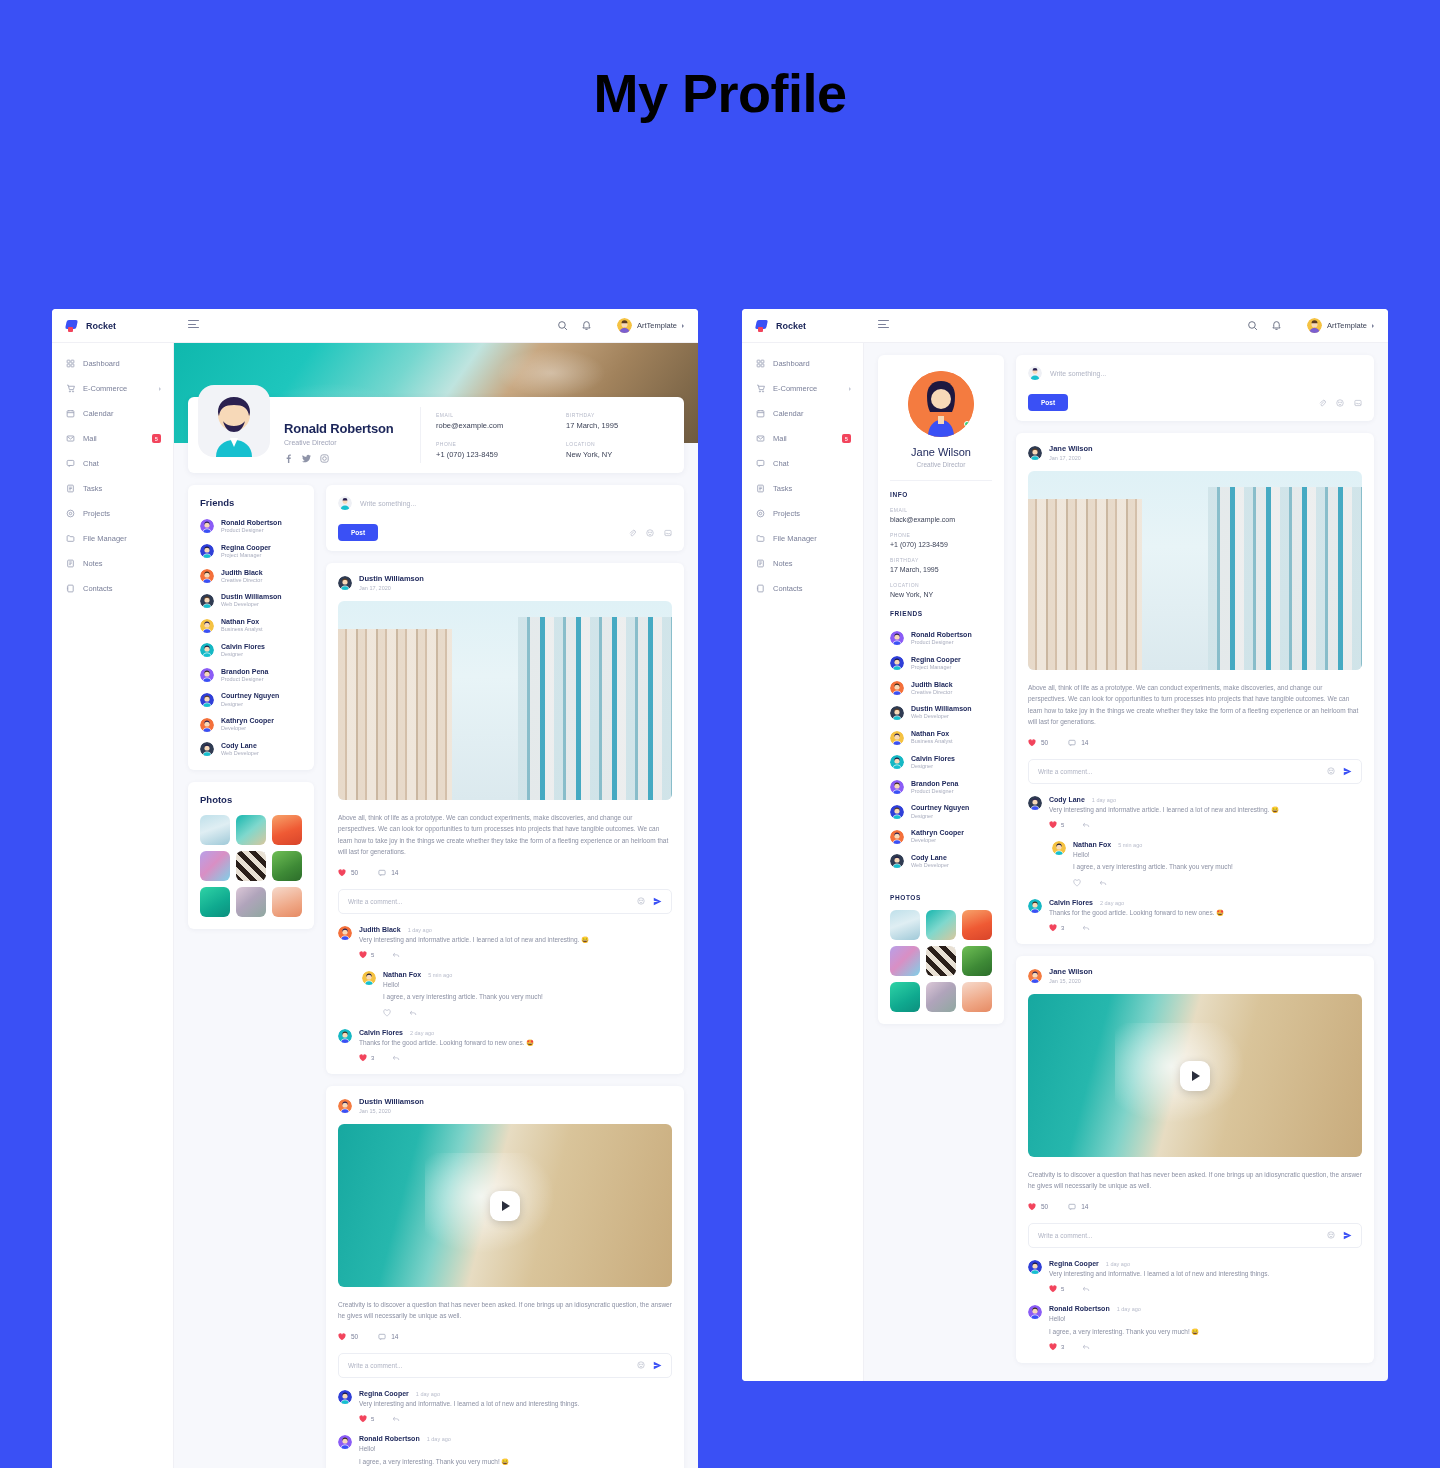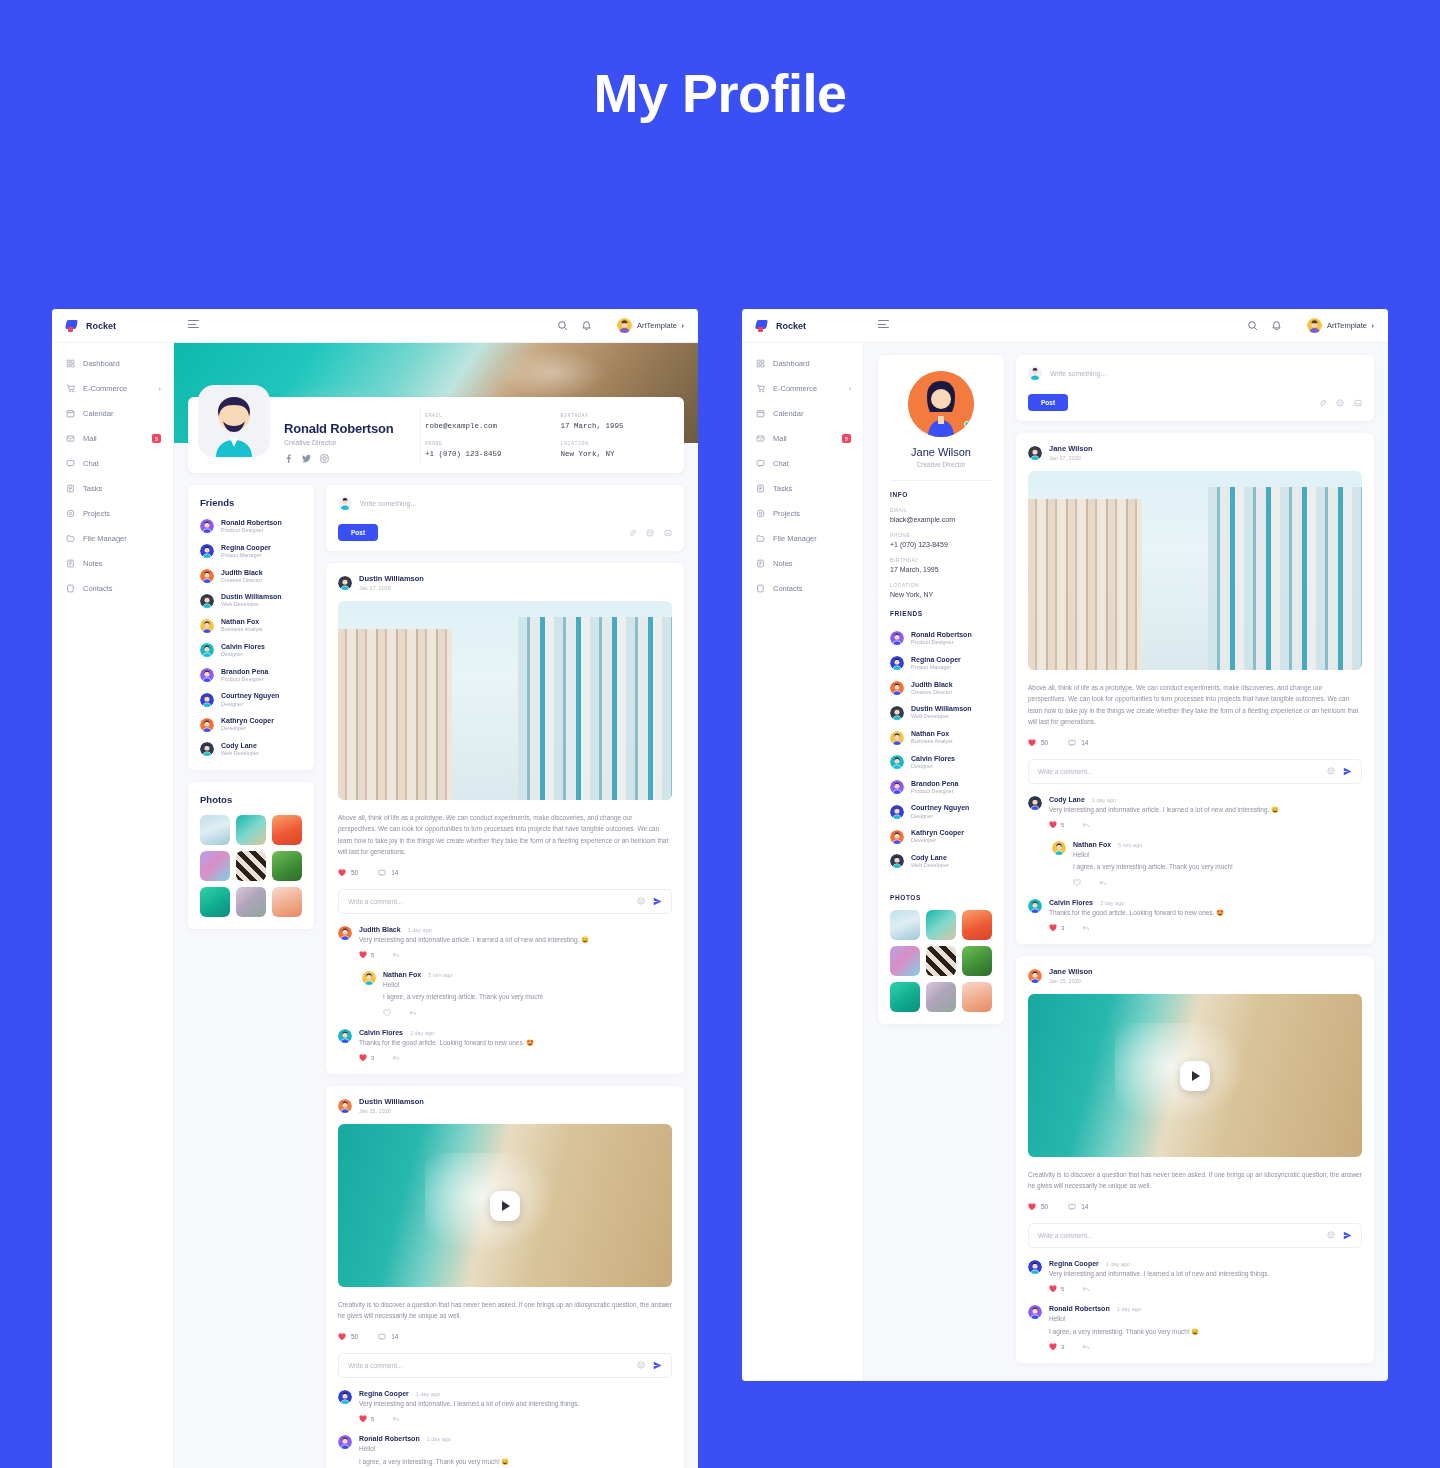--- a/index.html
+++ b/index.html
@@ -4,21 +4,21 @@
 <style>
   * { box-sizing: border-box; margin: 0; padding: 0; }
   body {
     width: 1440px; height: 1468px;
     background: #3a50f5;
     font-family: "Liberation Sans", sans-serif;
     overflow: hidden;
   }
   .page-title {
     text-align: center;
-    color: #ffffff;
+    color: #000000;
     font-size: 54px;
     font-weight: bold;
     letter-spacing: -0.5px;
     padding-top: 62px;
   }
   .panels { position: relative; }
 
   
   .app {
     position: absolute;
@@ -138,23 +138,22 @@
   }
   .name-block { padding: 14px 0 0 14px; flex:1; }
   .name-block h2 { font-size: 13px; color:#1b2559; font-weight:bold; letter-spacing:-.2px;}
   .name-block .role { font-size:7px; color:#a0a4b8; margin-top:3px;}
   .socials { display:flex; gap:9px; margin-top:8px;}
   .socials .s { width:9px;height:9px;color:#8f94a8;}
   .info-grid {
     display:grid; grid-template-columns: 1fr 1fr;
     gap: 11px 26px;
     align-content:center;
-    padding-left: 4px; border-left:1px solid #f0f1f6;
+    padding-left: 15px; border-left:1px solid #f0f1f6;
     min-width: 250px;
-    font-family: Liberation Mono, monospace;
   }
   .info-k { font-size:5px; color:#b4b8c8; letter-spacing:.5px; text-transform:uppercase;}
   .info-v { font-size:7.5px; color:#3c4257; margin-top:3px;}
 
   
   .col-wrap { display:flex; gap:12px; padding: 12px 14px 14px 14px; }
   .col-l { width: 126px; flex-shrink:0; }
   .col-r { flex:1; }
   .card {
     background:#fff; border-radius:6px;

